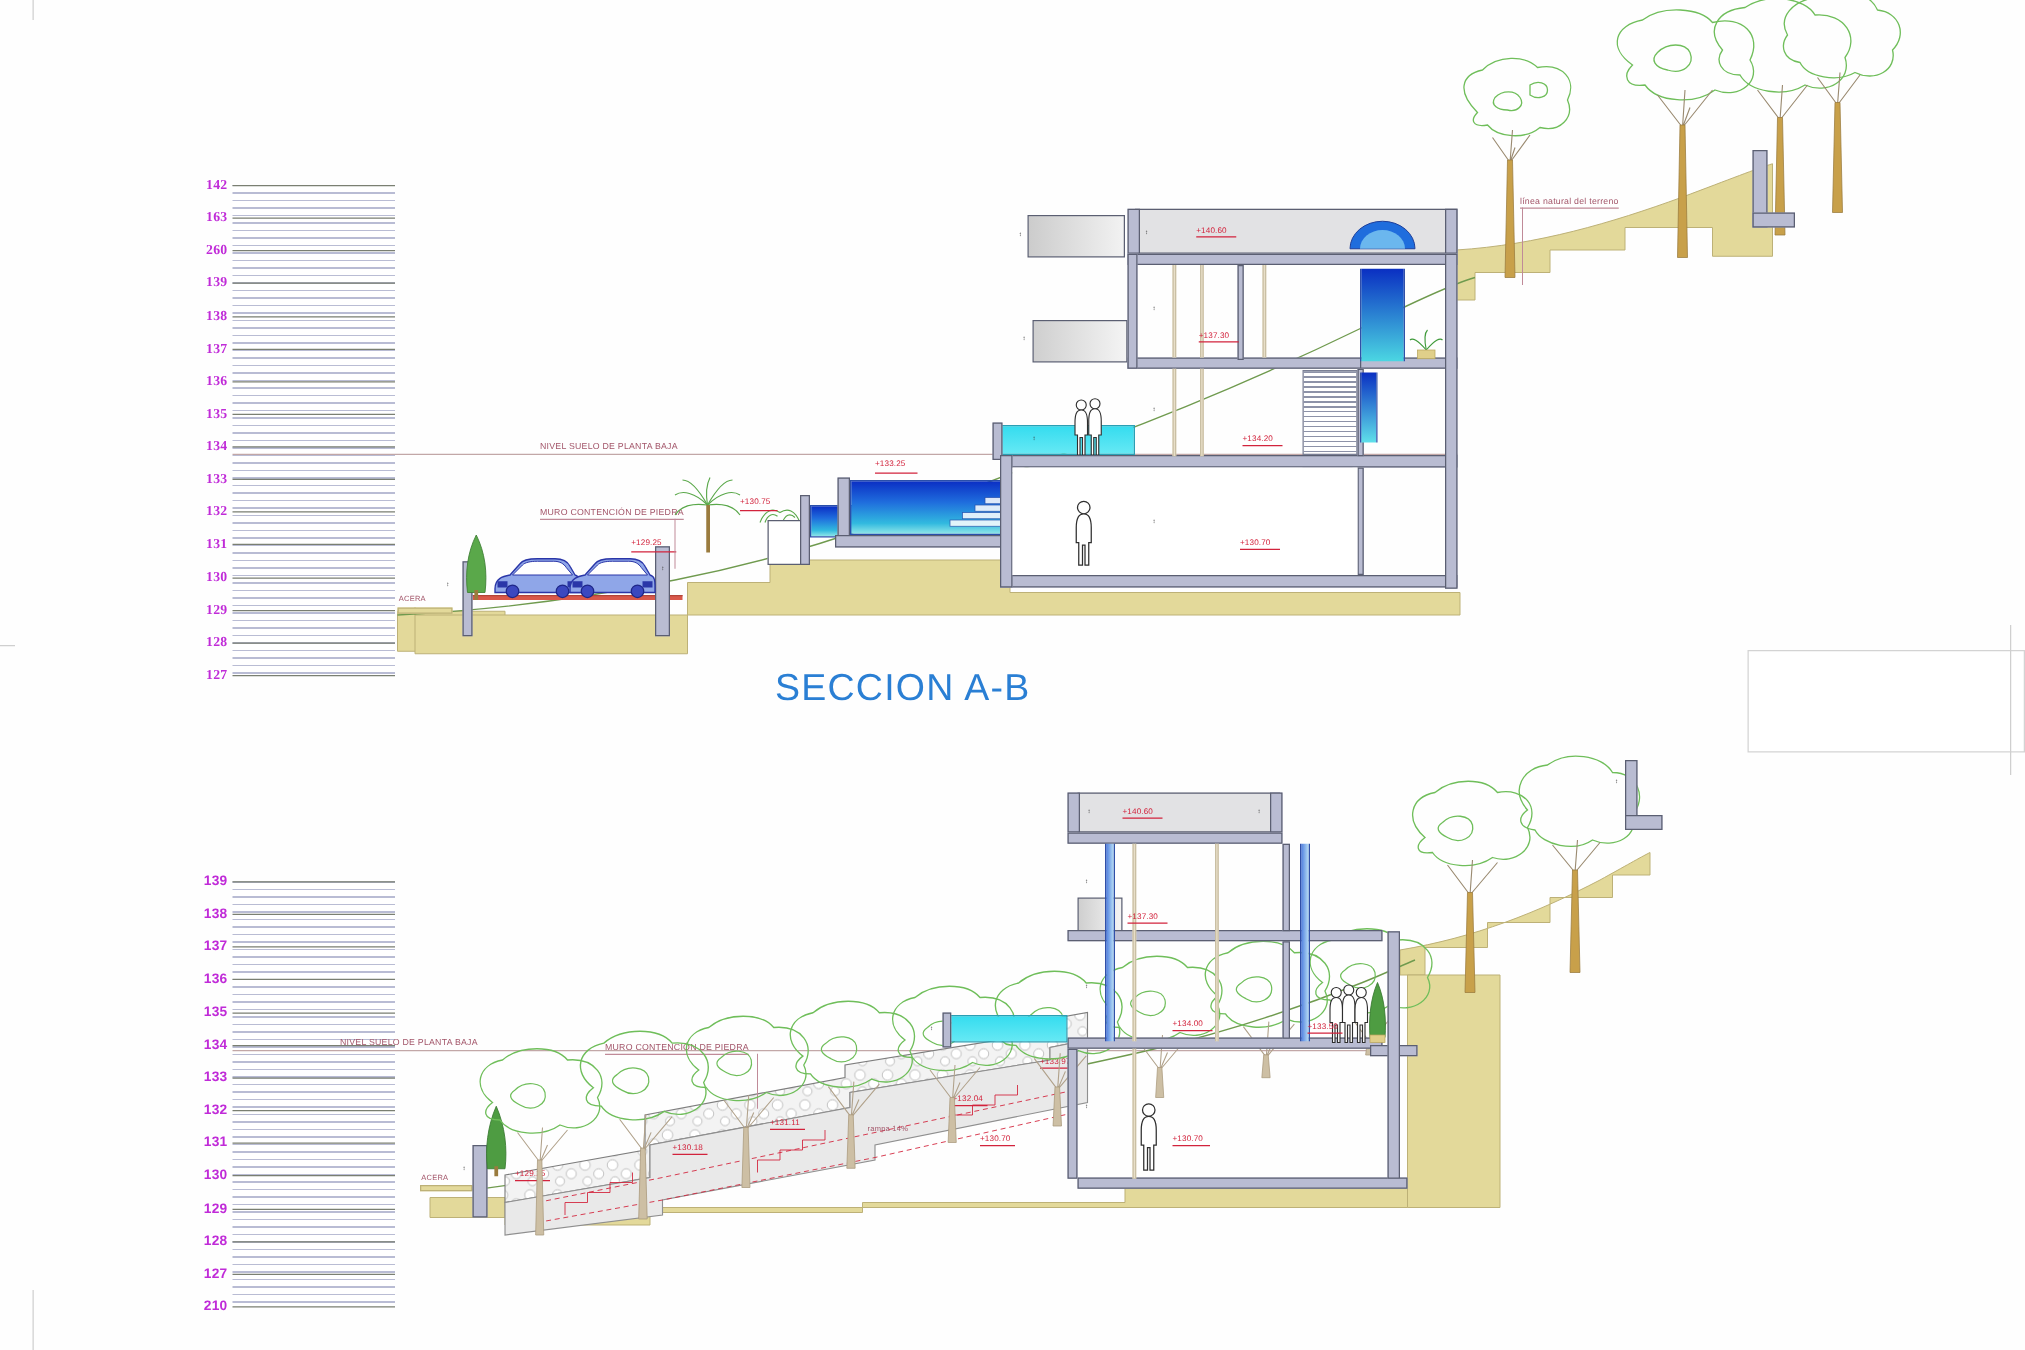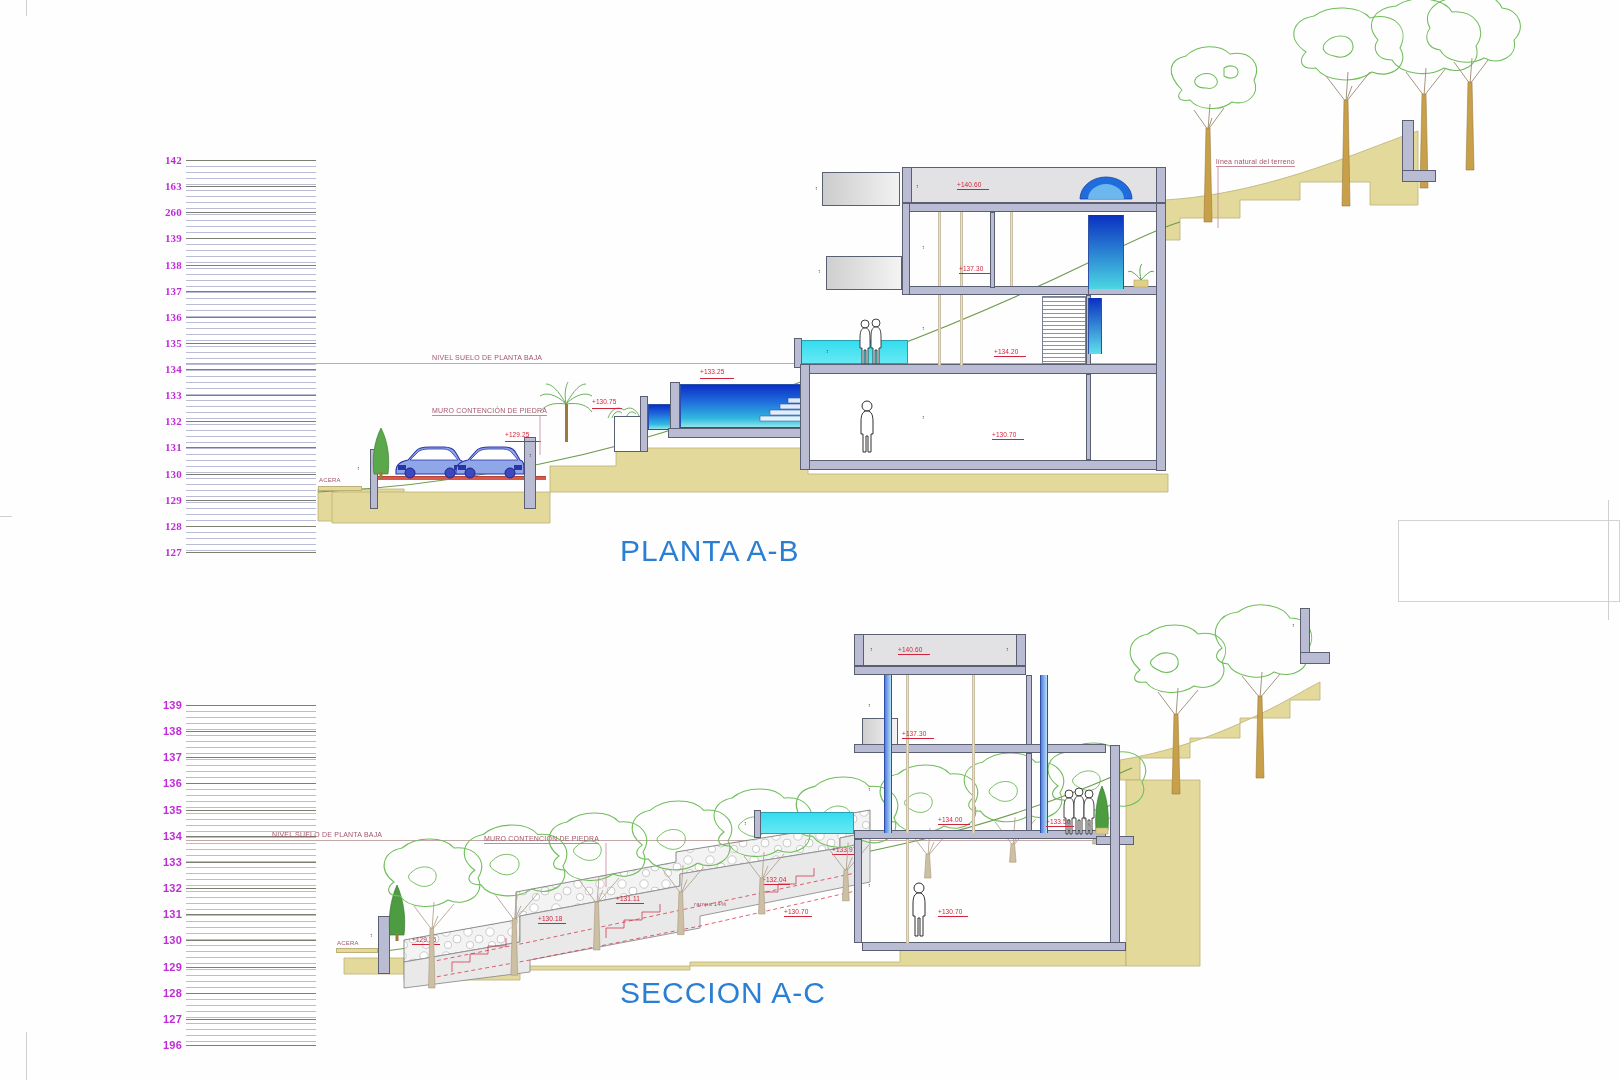--- a/index.html
+++ b/index.html
@@ -150,21 +150,21 @@
   }
   .edge-mark { position:absolute; background:#cfcfcf; }
 </style>
 </head>
 <body>
 
 <div id="sheet">
 
   <div class="abs" style="left:0;top:0;width:1620px;height:590px;">
 
-    <div class="scale" style="left:186px;top:160px;width:130px;height:392px;font-family:Liberation Serif, serif;">
+    <div class="scale" style="left:186px;top:148px;width:130px;height:392px;font-family:Liberation Serif, serif;">
       <div class="scale-hatch"></div>
       <div id="ab-scale-ticks">
           <div class="scale-major" style="top: 0px;"></div>
           <div class="scale-label" style="top: 0px;">142</div>
           <div class="scale-major" style="top: 26.1333px;"></div>
           <div class="scale-label" style="top: 26.1333px;">163</div>
           <div class="scale-major" style="top: 52.2667px;"></div>
           <div class="scale-label" style="top: 52.2667px;">260</div>
           <div class="scale-major" style="top: 78.4px;"></div>
           <div class="scale-label" style="top: 78.4px;">139</div>
@@ -453,21 +453,21 @@
     </svg>
 
     <div class="anno" style="left:1216px;top:158px;">línea natural del terreno</div>
     <svg class="abs" style="left:1216px;top:166px;" width="10" height="66">
       <path d="M2,0 L2,62" stroke="#c08a98" stroke-width="0.8" fill="none"></path>
     </svg>
 
     <div class="wall" style="left:1402px;top:120px;width:12px;height:62px;"></div>
     <div class="wall" style="left:1402px;top:170px;width:34px;height:12px;"></div>
 
-    <div class="sec-title" style="left:620px;top:534px;">PLANTA A-B</div>
+    <div class="sec-title" style="left:620px;top:534px;">SECCION A-B</div>
   </div>
 
   <div class="abs" style="left:0;top:590px;width:1620px;height:490px;">
 
     <div class="scale" style="left:186px;top:115px;width:130px;height:340px;">
       <div class="scale-hatch"></div>
       <div id="ac-scale-ticks">
           <div class="scale-major" style="top: 0px;"></div>
           <div class="scale-label" style="top: 0px;">139</div>
           <div class="scale-major" style="top: 26.1538px;"></div>
@@ -488,21 +488,21 @@
           <div class="scale-label" style="top: 209.231px;">131</div>
           <div class="scale-major" style="top: 235.385px;"></div>
           <div class="scale-label" style="top: 235.385px;">130</div>
           <div class="scale-major" style="top: 261.538px;"></div>
           <div class="scale-label" style="top: 261.538px;">129</div>
           <div class="scale-major" style="top: 287.692px;"></div>
           <div class="scale-label" style="top: 287.692px;">128</div>
           <div class="scale-major" style="top: 313.846px;"></div>
           <div class="scale-label" style="top: 313.846px;">127</div>
           <div class="scale-major" style="top: 340px;"></div>
-          <div class="scale-label" style="top: 340px;">196</div>
+          <div class="scale-label" style="top: 340px;">210</div>
         </div>
     </div>
 
     <div class="gl-134" style="left:186px;top:250px;width:940px;"></div>
 
     <svg class="abs" style="left:0;top:0;" width="1620" height="490">
 
       <path d="M376,370 L376,380 L500,380 L500,372 L700,372 L700,368
                L880,368 L880,360 L1126,360 L1126,330 L1126,330 L1126,166
                L1160,160 L1200,146 L1250,124 L1300,100 L1316,92
@@ -741,21 +741,20 @@
       <g stroke="#9a8a70" stroke-width="0.9" fill="none">
         <path d="M152,72 L150,98 M150,98 L132,76 M150,98 L170,74"></path>
       </g>
       <path d="M148,96 L146,178 L154,178 L152,96 Z" fill="#c8a04a" stroke="#9a7b3e" stroke-width="0.6"></path>
     </svg>
 
     <div class="wall" style="left:1300px;top:18px;width:10px;height:56px;"></div>
     <div class="wall" style="left:1300px;top:62px;width:30px;height:12px;"></div>
     <div class="dimtick" style="left:1292px;top:32px;">↕</div>
 
-    <div class="sec-title" style="left:620px;top:386px;">SECCION A-C</div>
   </div>
 
   <div class="titleblock" style="left:1398px;top:520px;width:222px;height:82px;"></div>
 
   <div class="edge-mark" style="left:0;top:516px;width:12px;height:1px;"></div>
   <div class="edge-mark" style="left:26px;top:0;width:1px;height:16px;"></div>
   <div class="edge-mark" style="left:26px;top:1032px;width:1px;height:48px;"></div>
   <div class="edge-mark" style="left:1608px;top:500px;width:1px;height:120px;"></div>
 
 </div>

